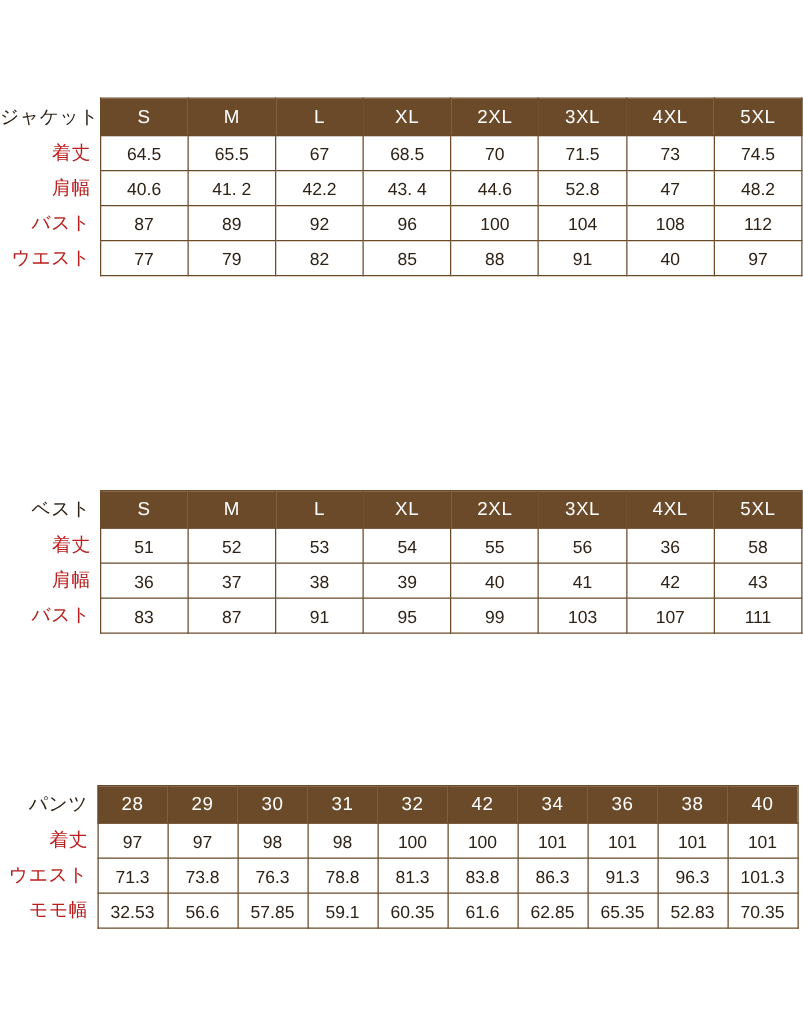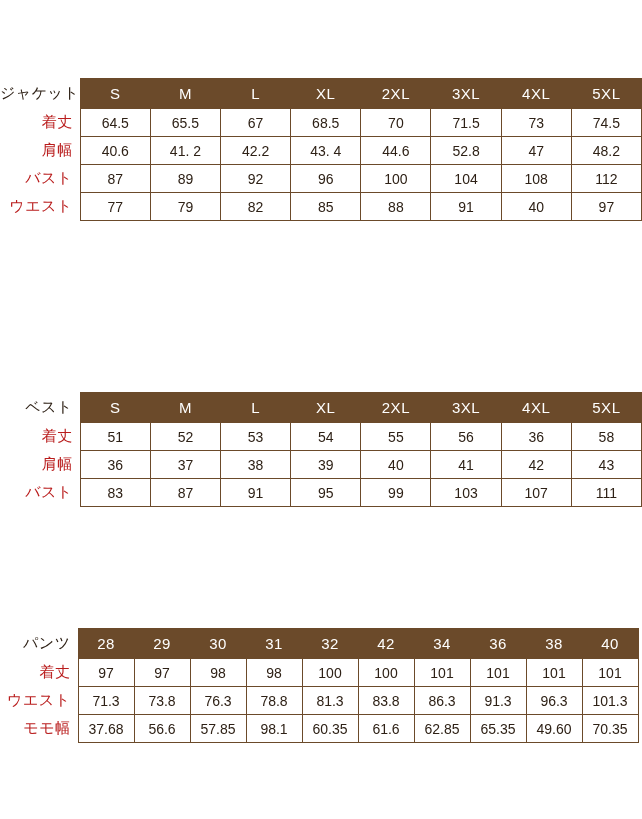--- a/index.html
+++ b/index.html
@@ -281,28 +281,28 @@
           <td>78.8</td>
           <td>81.3</td>
           <td>83.8</td>
           <td>86.3</td>
           <td>91.3</td>
           <td>96.3</td>
           <td>101.3</td>
         </tr>
         <tr>
           <td class="rowlabel">モモ幅</td>
-          <td>37.68</td>
+          <td>32.53</td>
           <td>56.6</td>
           <td>57.85</td>
-          <td>98.1</td>
+          <td>59.1</td>
           <td>60.35</td>
           <td>61.6</td>
           <td>62.85</td>
           <td>65.35</td>
-          <td>49.60</td>
+          <td>52.83</td>
           <td>70.35</td>
         </tr>
       </tbody>
     </table>
   </div>
 
 </div>
 
 </body></html>

